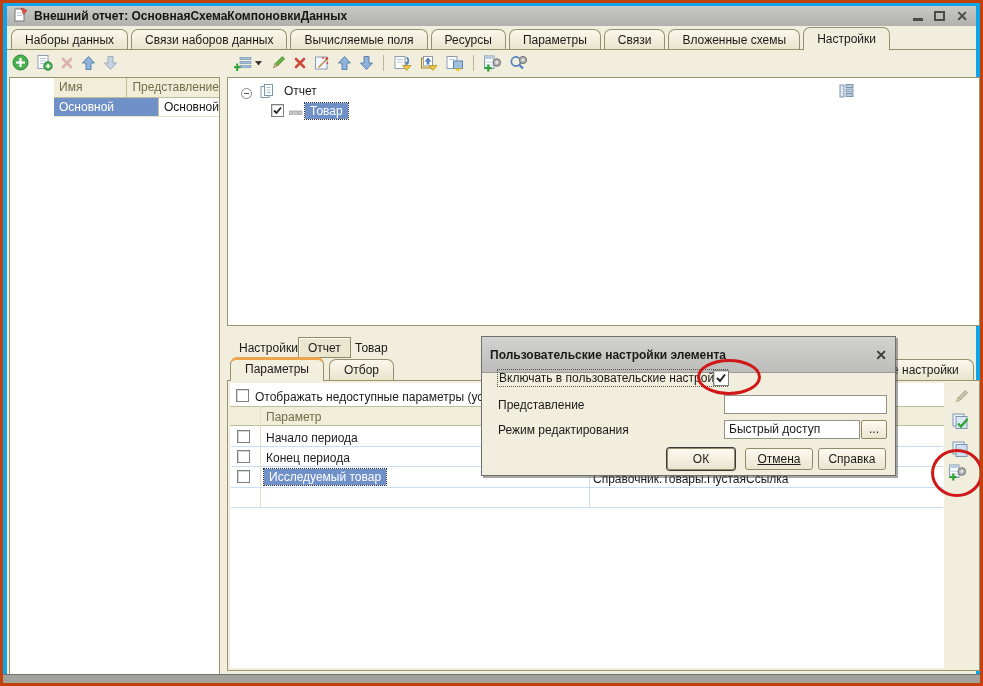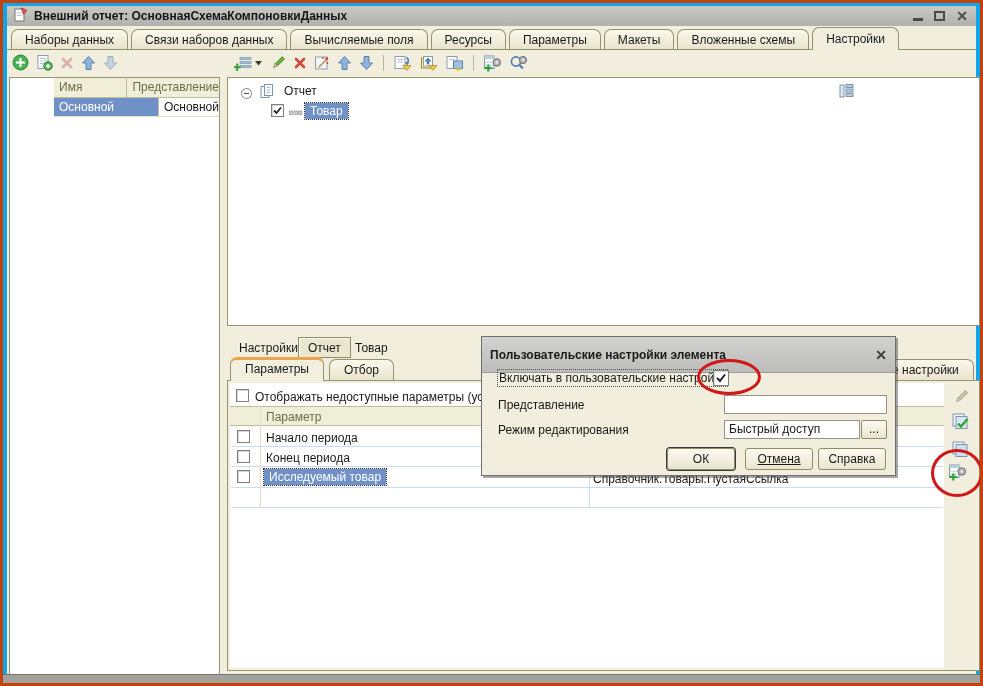--- a/index.html
+++ b/index.html
@@ -99,21 +99,21 @@
     </div>
   </div>
 
   <div class="tabline"></div>
   <div class="tabbar">
     <div class="tab">Наборы данных</div>
     <div class="tab">Связи наборов данных</div>
     <div class="tab">Вычисляемые поля</div>
     <div class="tab">Ресурсы</div>
     <div class="tab">Параметры</div>
-    <div class="tab">Макеты</div>
+    <div class="tab">Связи</div>
     <div class="tab">Вложенные схемы</div>
     <div class="tab active">Настройки</div>
   </div>
 
   <div class="toolbar" style="left:9px; top:51px;">
     <span class="ibtn">
         <svg width="17" height="17">
           <circle cx="8.5" cy="8.5" r="7.5" fill="#46b14e" stroke="#2f8338"></circle>
           <rect x="7.4" y="4" width="2.2" height="9" fill="#fff"></rect>
           <rect x="4" y="7.4" width="9" height="2.2" fill="#fff"></rect>

